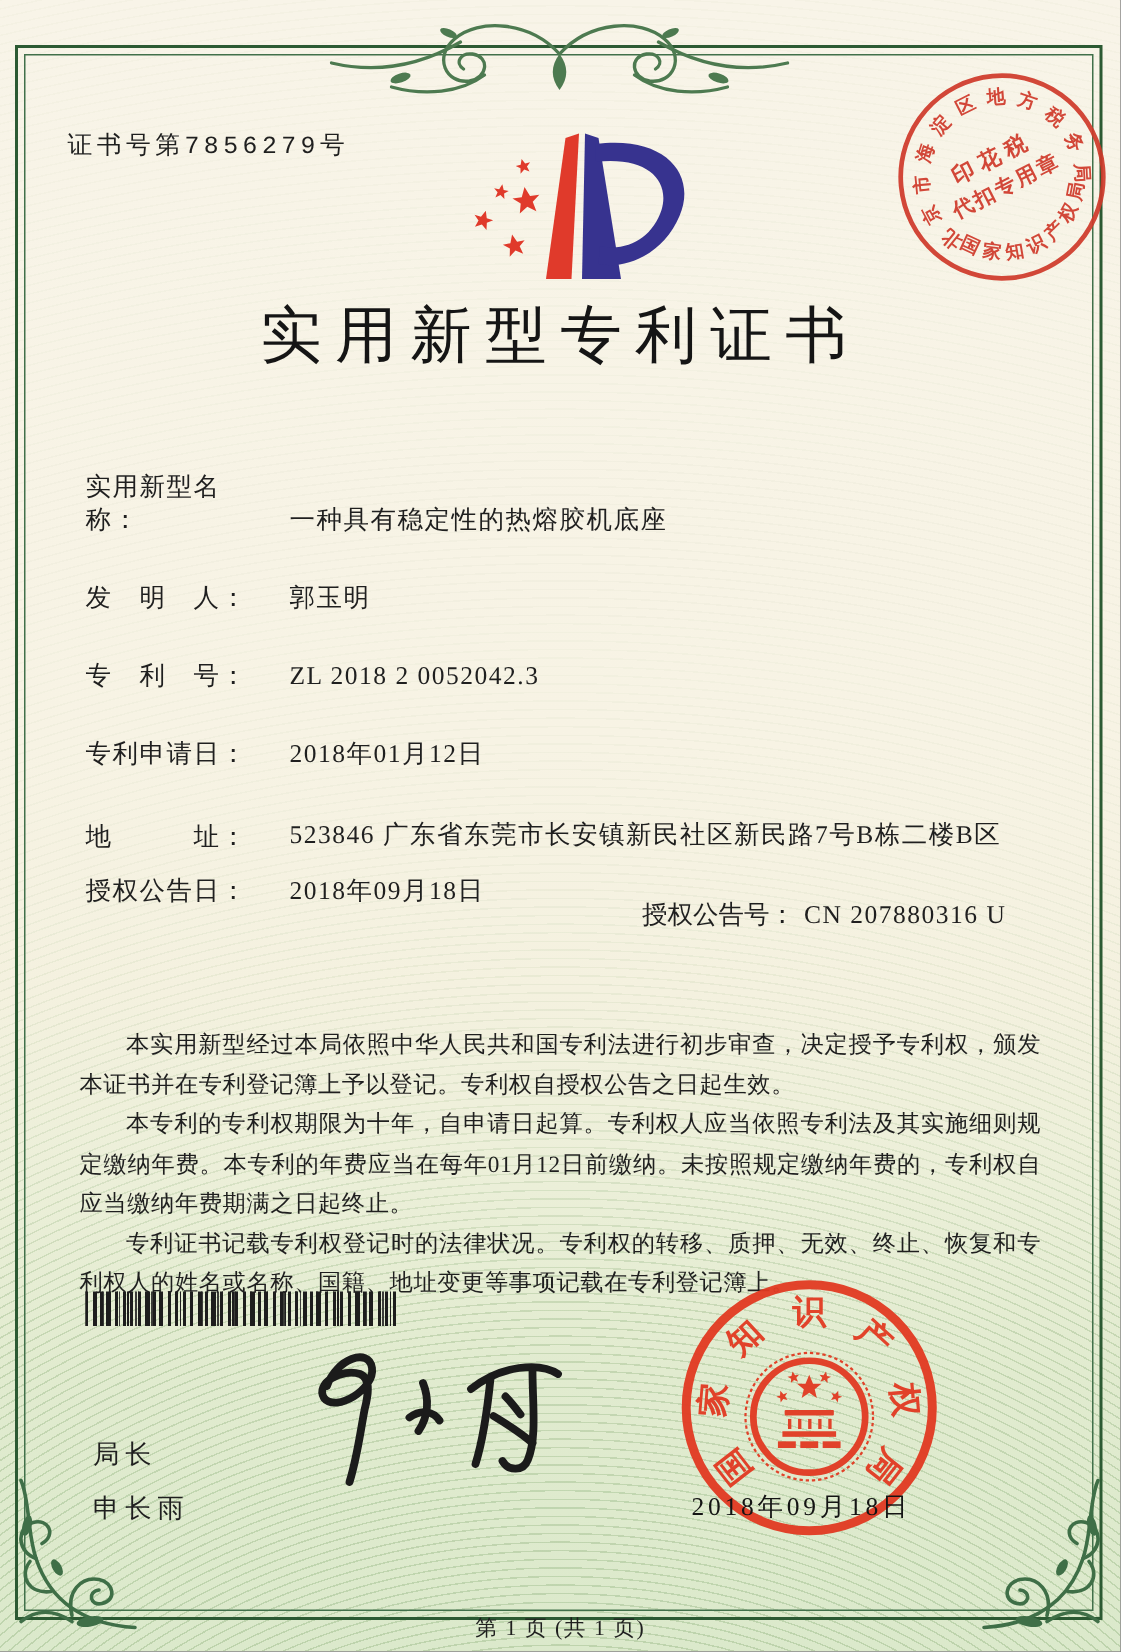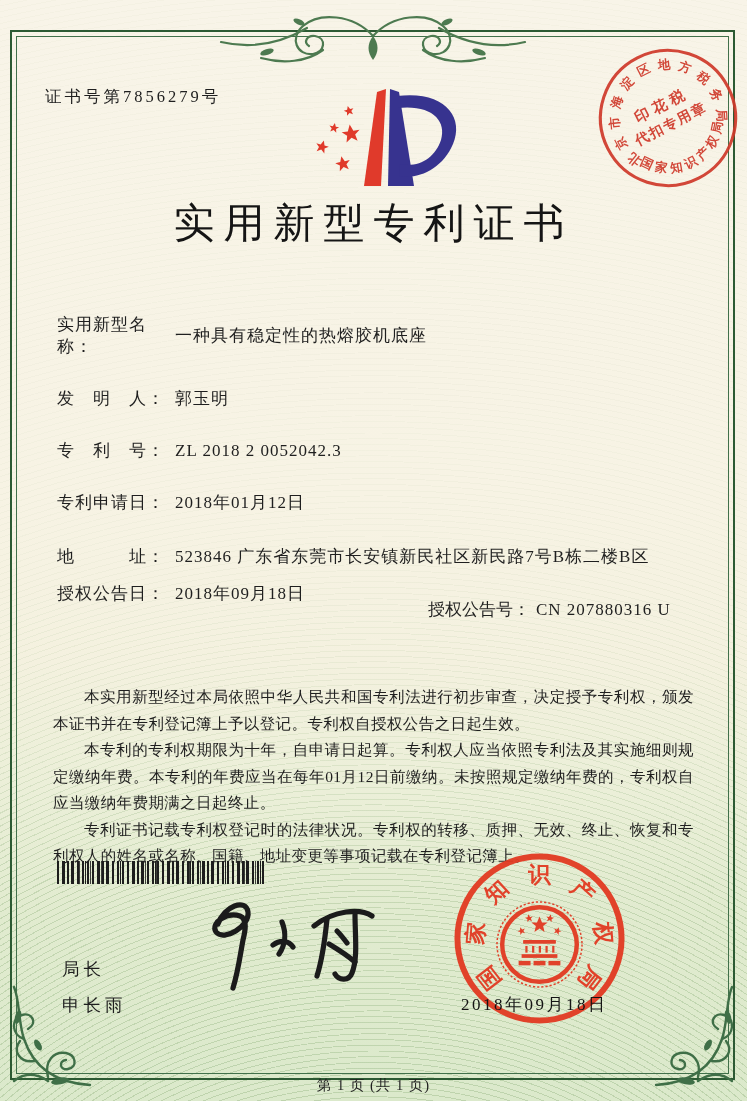--- a/index.html
+++ b/index.html
@@ -14,27 +14,27 @@
       rgba(122,163,104,0.30) 0px,rgba(122,163,104,0.30) 1px,transparent 1px,transparent 6px);
     -webkit-mask-image:linear-gradient(180deg,rgba(0,0,0,0.10) 0%,rgba(0,0,0,0.14) 50%,rgba(0,0,0,0.45) 68%,rgba(0,0,0,0.9) 80%,#000 100%);
     mask-image:linear-gradient(180deg,rgba(0,0,0,0.10) 0%,rgba(0,0,0,0.14) 50%,rgba(0,0,0,0.45) 68%,rgba(0,0,0,0.9) 80%,#000 100%);
   }
   .frame-outer{position:absolute;left:10px;top:30px;right:12px;bottom:21px;border:2px solid #2c5a33;}
   .frame-inner{position:absolute;left:16px;top:36px;right:18px;bottom:27px;border:1px solid #41704a;}
   .ornament-top{position:absolute;left:203px;top:6px;width:340px;height:62px;}
   .corner{position:absolute;width:90px;height:110px;}
   .corner-bl{left:4px;bottom:10px;}
   .corner-br{right:5px;bottom:10px;transform:scaleX(-1);}
-  .cert-no{position:absolute;left:45px;top:86px;font-size:16.5px;letter-spacing:3px;}
+  .cert-no{position:absolute;left:45px;top:86px;font-size:16.5px;letter-spacing:3px;font-family:Liberation Mono, monospace;}
   .logo{position:absolute;left:293px;top:82px;width:178px;height:112px;}
   .tax-stamp{position:absolute;left:594px;top:44px;width:148px;height:148px;transform:rotate(-27deg);opacity:.92;}
   .title{position:absolute;left:0;top:196px;width:100%;text-align:center;
     font-size:41px;font-weight:400;letter-spacing:9px;color:#151515;}
   .fields{position:absolute;left:57px;top:314px;width:640px;font-size:17px;}
-  .frow{display:flex;align-items:center;margin-bottom:30px;line-height:22px;}
+  .frow{display:flex;align-items:flex-end;margin-bottom:30px;line-height:22px;gap:18px;}
   .flabel{flex:0 0 112px;letter-spacing:1px;}
   .fvalue{margin-left:6px;letter-spacing:1px;}
   .frow-addr{margin-bottom:8px;}
   .frow-addr .fvalue{width:505px;line-height:25px;}
   .frow-auth{position:relative;margin-top:14px;}
   .auth-right{position:absolute;left:371px;top:16px;display:flex;}
   .body-text{position:absolute;left:53px;top:684px;width:641px;font-size:15.5px;line-height:26.5px;text-align:justify;}
   .body-text p{margin:0;text-indent:2em;letter-spacing:0.4px;}
   .barcode{position:absolute;left:57px;top:861px;width:209px;height:23px;
     background:

